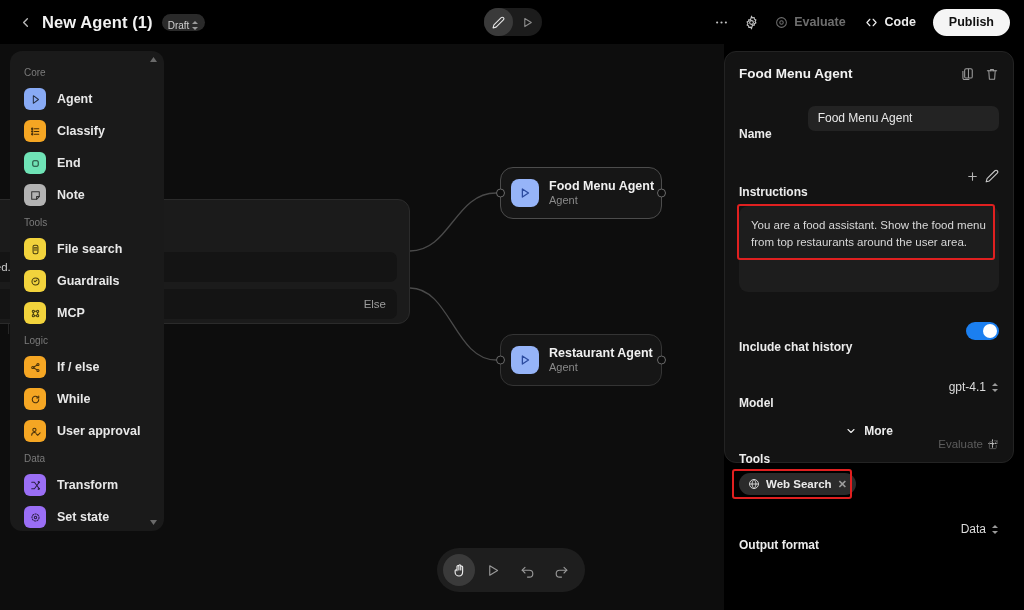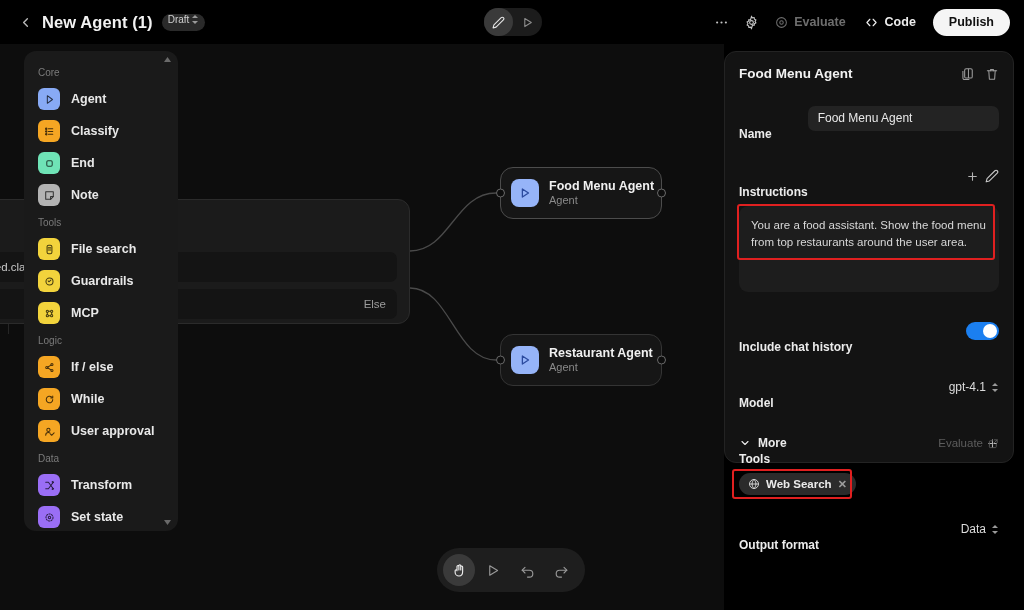--- a/index.html
+++ b/index.html
@@ -26,21 +26,21 @@
     display: flex; align-items: center; justify-content: center;
     color: #b9b9b9; cursor: pointer; border-radius: 6px;
   }
   .agent-title {
     margin-left: 4px;
     font-size: 16.5px; font-weight: 700; color: #f2f2f2;
     letter-spacing: 0.1px;
   }
   .draft-pill {
     margin-left: 9px;
-    display: inline-flex; align-items: flex-start; gap: 3px;
+    display: inline-flex; align-items: flex-end; gap: 3px;
     height: 17px; padding: 0 6px;
     background: #2a2a2a; border-radius: 9px;
     font-size: 10px; color: #cfcfcf; cursor: pointer;
   }
   .chev-updown { display: inline-block; width: 7px; height: 11px; position: relative; }
   .chev-updown::before, .chev-updown::after {
     content: ""; position: absolute; left: 0;
     border-left: 3px solid transparent; border-right: 3px solid transparent;
   }
   .chev-updown::before { top: 1px; border-bottom: 3px solid #9a9a9a; }
@@ -155,21 +155,21 @@
   }
   .dock-btn {
     width: 32px; height: 32px; border-radius: 50%;
     display: flex; align-items: center; justify-content: center;
     color: #9a9a9a; cursor: pointer;
   }
   .dock-btn.active { background: #3a3a3a; color: #f0f0f0; }
 
   
   .palette {
-    position: absolute; left: 24px; top: 51px;
+    position: absolute; left: 10px; top: 51px;
     width: 154px; height: 480px;
     background: #1a1a1a;
     border-radius: 12px;
     z-index: 30;
     padding: 10px 0 8px 0;
     overflow: hidden;
   }
   .pal-group-label {
     font-size: 10px; color: #7b7b7b;
     padding: 6px 0 5px 14px; font-weight: 400;
@@ -259,21 +259,21 @@
     height: 22px; padding: 0 9px;
     background: #2b2b2b; border-radius: 11px;
     font-size: 11.5px; color: #ebebeb; font-weight: 600;
     cursor: pointer;
   }
   .chip-x { color: #9c9c9c; font-size: 11px; cursor: pointer; }
   #redbox-tools { left: -7px; top: -4px; width: 120px; height: 30px; }
 
   .insp-footer {
     position: absolute; left: 14px; right: 14px; bottom: 12px;
-    display: flex; align-items: center;
+    display: flex; align-items: center; flex-direction: column;
   }
   .more-btn { display: flex; align-items: center; gap: 7px; font-size: 12px; font-weight: 700; color: #ededed; cursor: pointer; }
   .eval-link { margin-left: auto; display: flex; align-items: center; gap: 5px; font-size: 11.5px; color: #5d5d5d; cursor: pointer; }
   svg { display: block; }
 </style>
 </head>
 <body>
 
 <div class="app">
 

